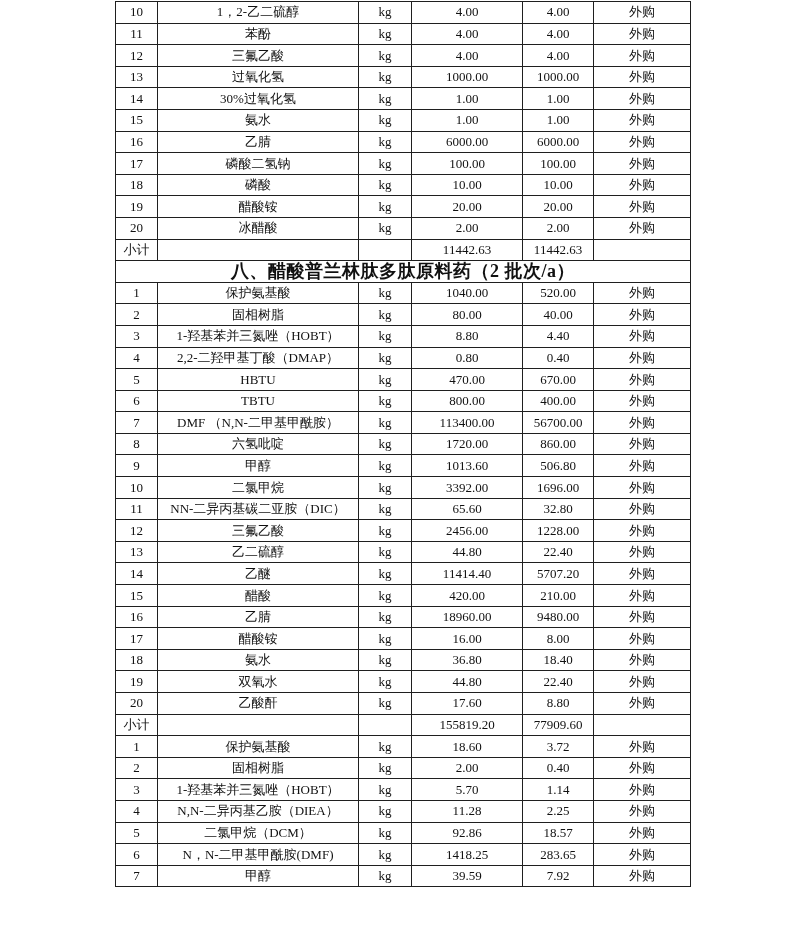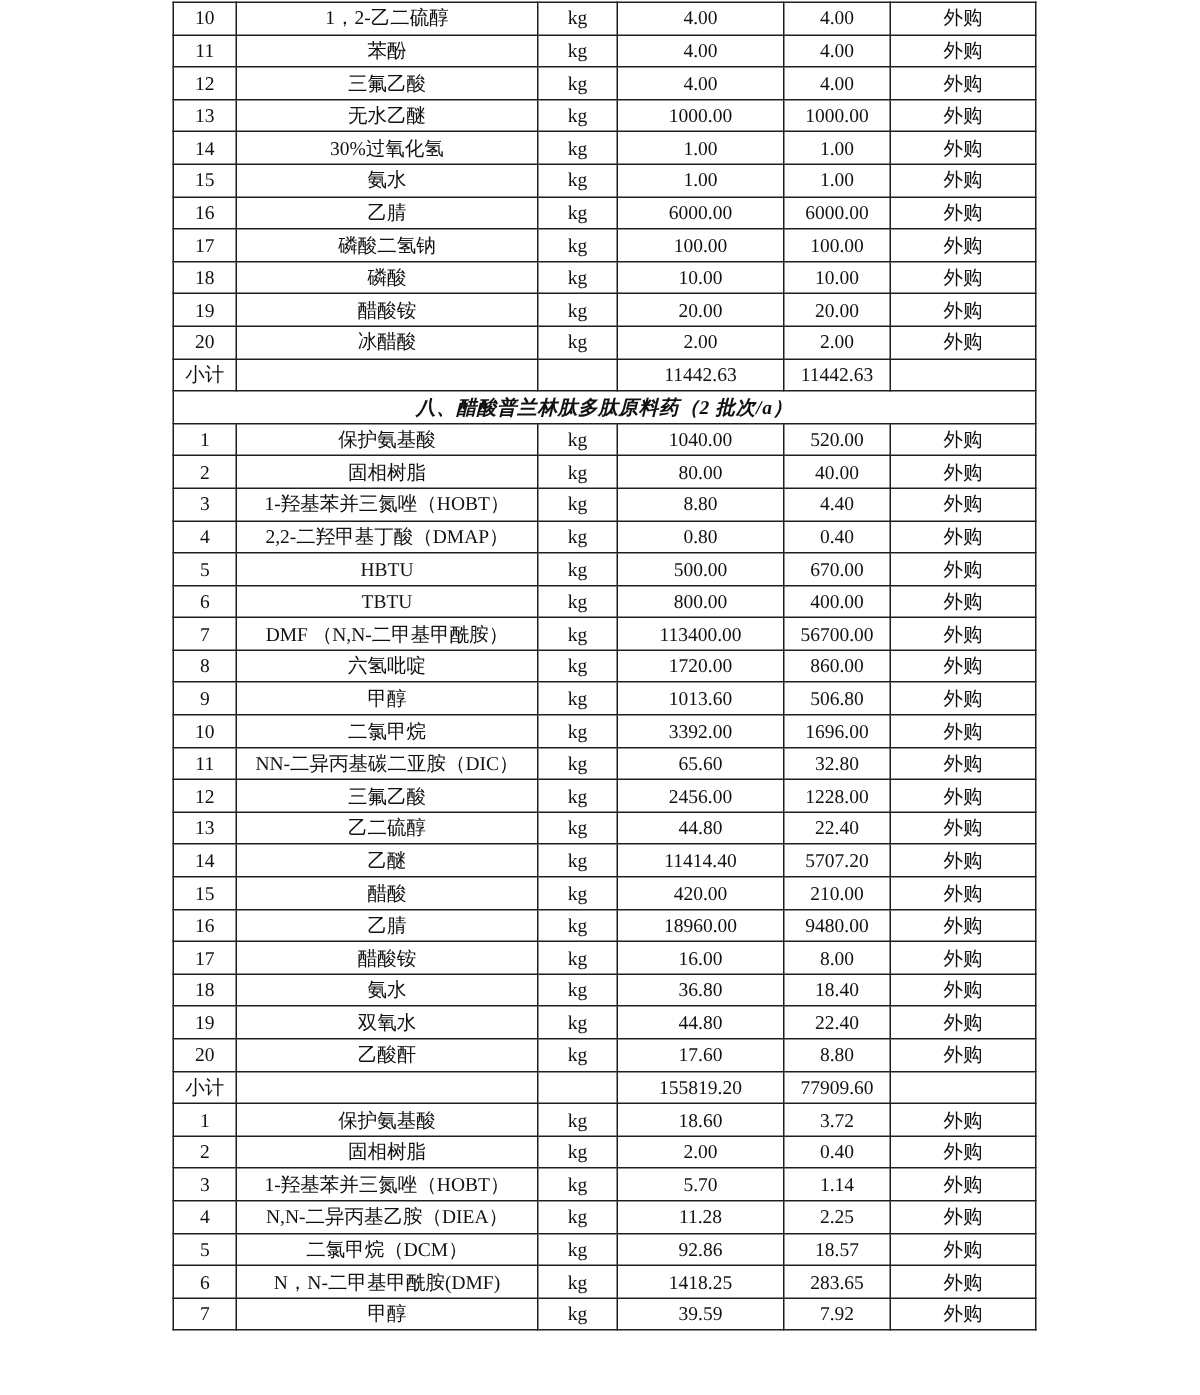--- a/index.html
+++ b/index.html
@@ -33,23 +33,22 @@
     vertical-align: middle;
     font-size: 13px;
     line-height: 1.05;
     padding: 0 2px;
     white-space: nowrap;
     overflow: hidden;
     color: #111111;
   }
   table.materials td.section-header {
     font-weight: bold;
-    font-size: 13px;
+    font-size: 18px;
     letter-spacing: 0.5px;
-    font-style: italic;
   }
 </style>
 </head>
 <body>
 
 <div class="page">
   <table class="materials">
     <colgroup>
       <col style="width:42px">
       <col style="width:201px">
@@ -78,21 +77,21 @@
         <tr>
           <td>12</td>
           <td>三氟乙酸</td>
           <td>kg</td>
           <td>4.00</td>
           <td>4.00</td>
           <td>外购</td>
         </tr>
         <tr>
           <td>13</td>
-          <td>无水乙醚</td>
+          <td>过氧化氢</td>
           <td>kg</td>
           <td>1000.00</td>
           <td>1000.00</td>
           <td>外购</td>
         </tr>
         <tr>
           <td>14</td>
           <td>30%过氧化氢</td>
           <td>kg</td>
           <td>1.00</td>
@@ -187,21 +186,21 @@
           <td>2,2-二羟甲基丁酸（DMAP）</td>
           <td>kg</td>
           <td>0.80</td>
           <td>0.40</td>
           <td>外购</td>
         </tr>
         <tr>
           <td>5</td>
           <td>HBTU</td>
           <td>kg</td>
-          <td>500.00</td>
+          <td>470.00</td>
           <td>670.00</td>
           <td>外购</td>
         </tr>
         <tr>
           <td>6</td>
           <td>TBTU</td>
           <td>kg</td>
           <td>800.00</td>
           <td>400.00</td>
           <td>外购</td>

